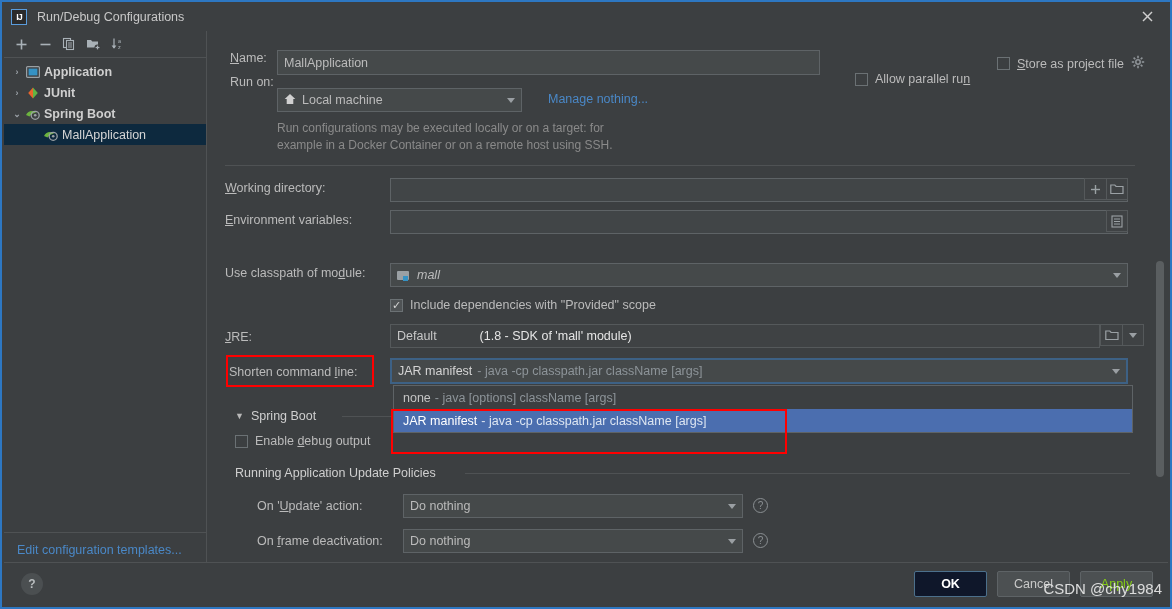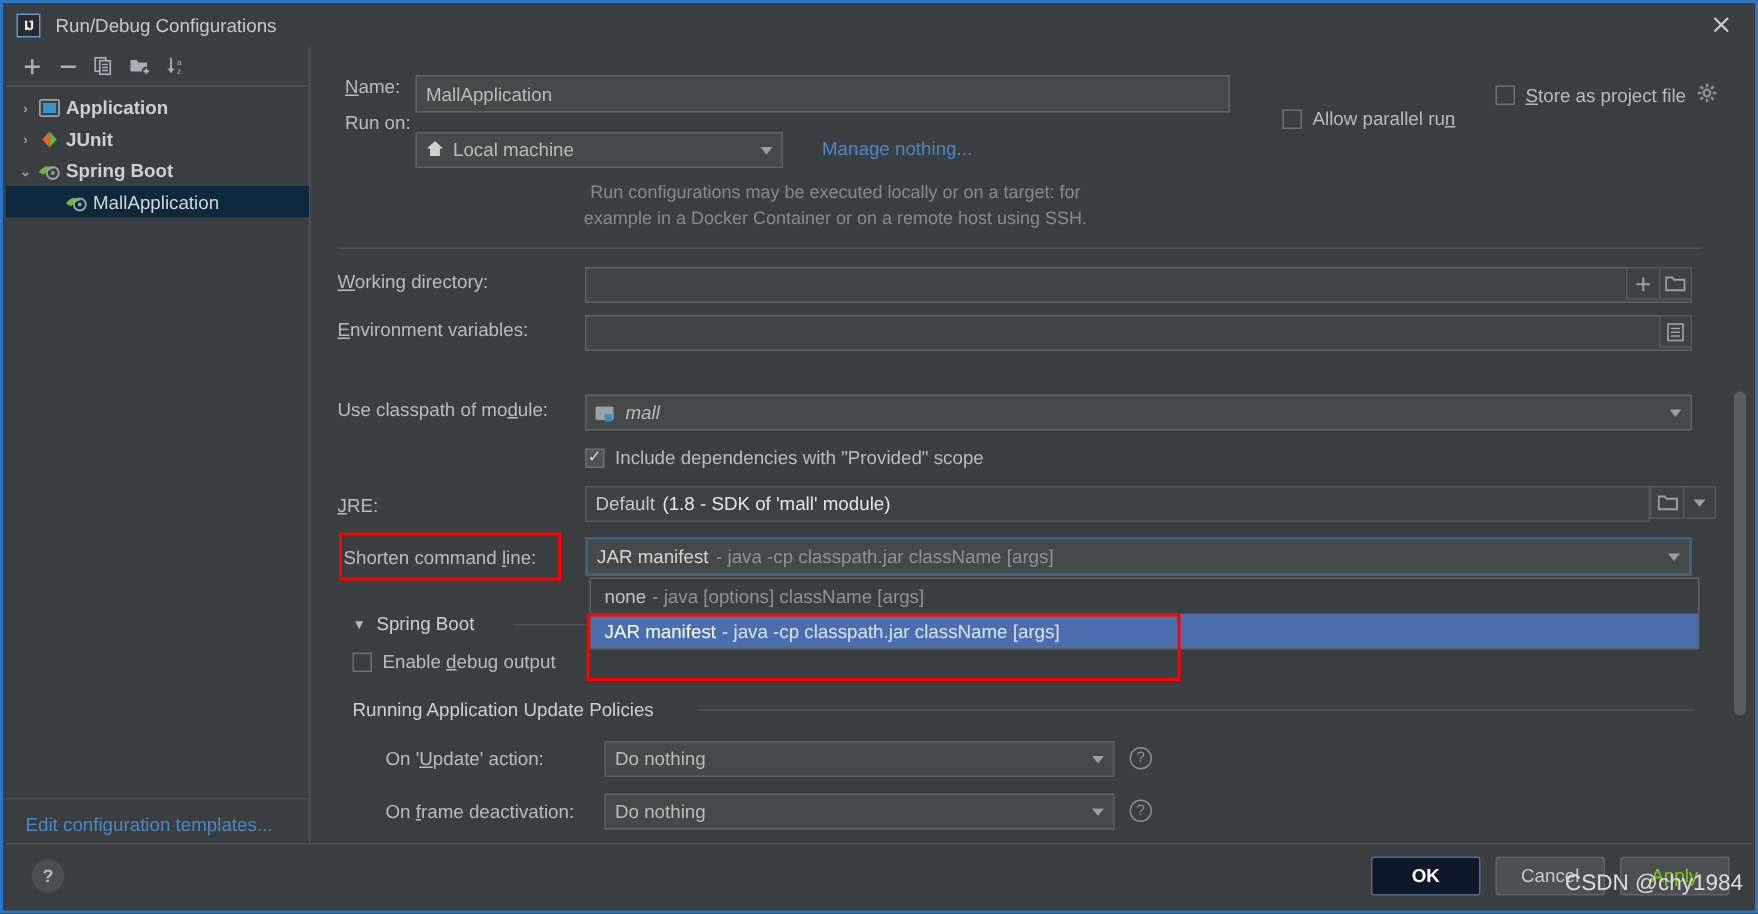--- a/index.html
+++ b/index.html
@@ -197,21 +197,20 @@
     color: #d6d6d6;
     font-size: 11px;
     line-height: 11px;
   }
   .chk-label { margin-left: 7px; font-size: 12.5px; color: #bbbbbb; }
 
   .hint {
     color: #8a8a8a;
     font-size: 12px;
     line-height: 17px;
-    text-align: center;
   }
 
   .sep-line {
     position: absolute;
     height: 1px;
     background: #4f5254;
   }
 
   .section-title {
     color: #cfcfcf;
@@ -586,21 +585,21 @@
     </div>
 
     <div class="row" style="left:183px; top:267px;">
       <span class="chk checked">✓</span>
       <span class="chk-label">Include dependencies with "Provided" scope</span>
     </div>
 
     <div class="row" style="left:18px; top:299px;">
       <span class="lbl"><span class="mn">J</span>RE:</span>
     </div>
-    <div class="field disabled" style="position:absolute; left:183px; top:293px; width:710px;">
+    <div class="field disabled" style="position:absolute; left:183px; top:293px; width:710px;gap:38px;">
       <span style="color:#c8c8c8;">Default</span>
       <span style="color:#e5e5e5; margin-left:5px;">(1.8 - SDK of 'mall' module)</span>
     </div>
     <div style="position:absolute; left:893px; top:293px; display:flex; z-index:12;">
       <div class="side-btn" style="border-right:none;">
         <svg width="14" height="12" viewBox="0 0 14 12">
             <path d="M0.8 2 h4 l1.3 1.5 H13 v7 H0.8 z" fill="none" stroke="#9ba1a5" stroke-width="1.2"></path>
           </svg>
       </div>
       <div class="side-btn">

